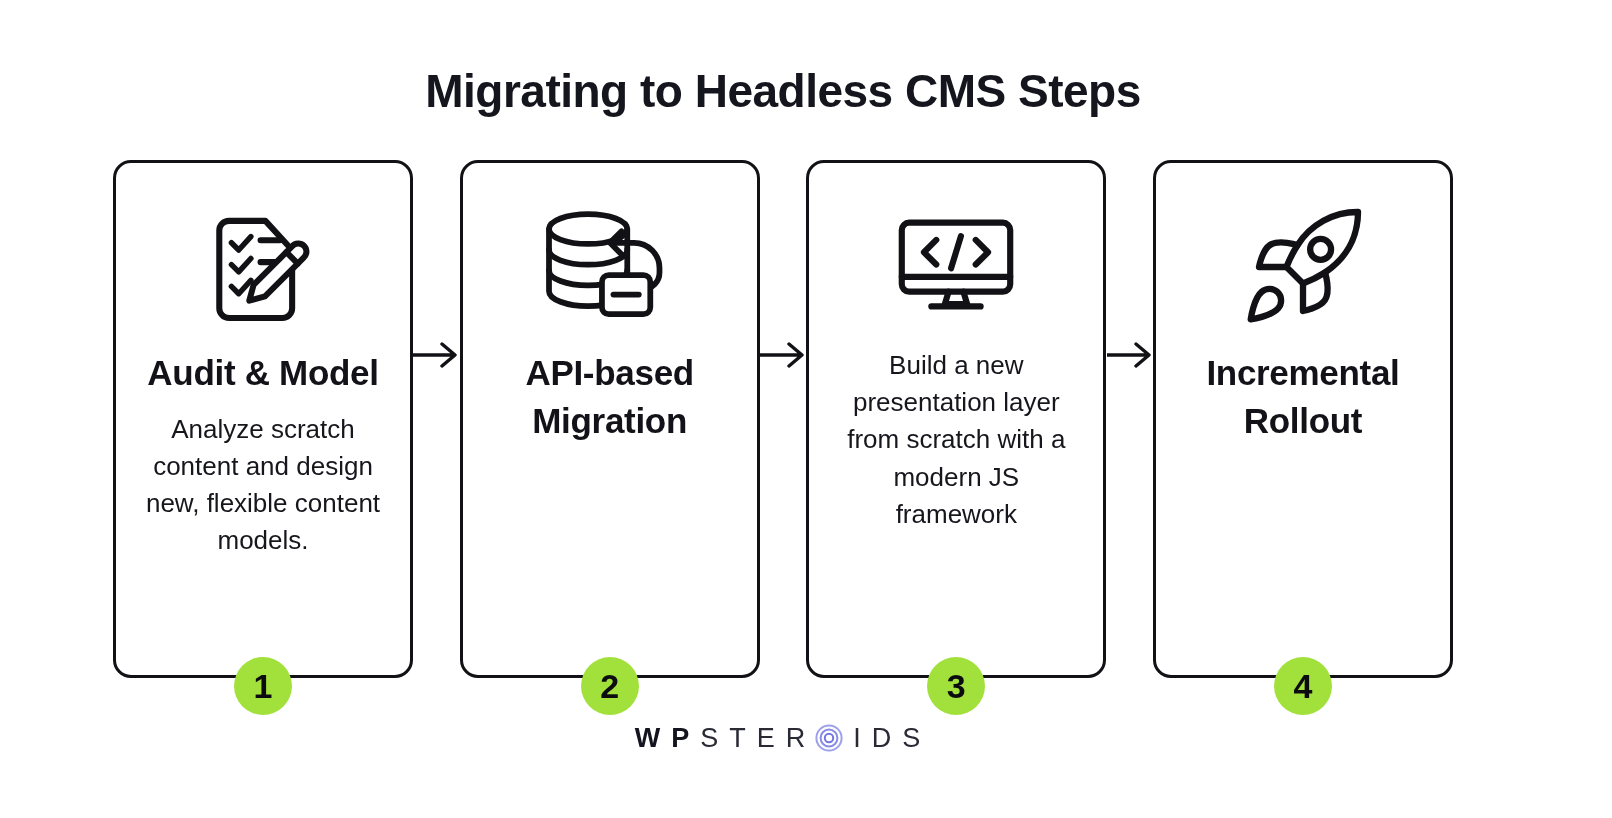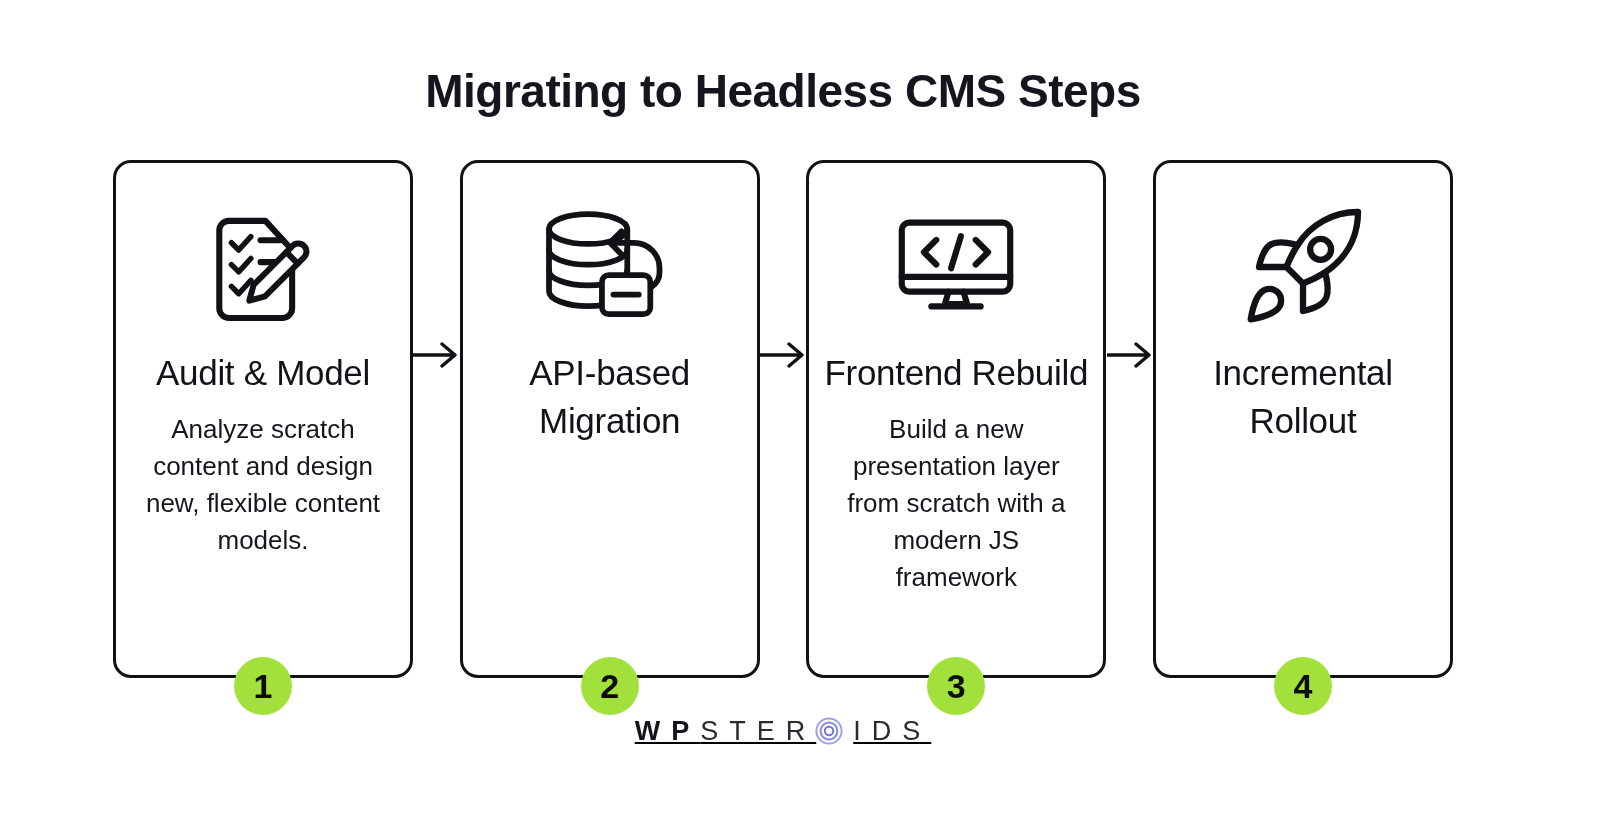--- a/index.html
+++ b/index.html
@@ -40,21 +40,21 @@
     height: 132px;
     margin-top: 38px;
     display: flex;
     align-items: center;
     justify-content: center;
   }
   .card-title {
     margin-top: 16px;
     padding: 0 14px;
     font-size: 35px;
-    font-weight: 400;
+    font-weight: 700;
     line-height: 1.36;
     color: #121218;
     letter-spacing: -0.3px;
   }
   .card-body {
     margin-top: 14px;
     padding: 0 20px;
     font-size: 26px;
     line-height: 1.43;
     color: #16161d;
@@ -82,24 +82,23 @@
   }
   .arrow svg {
     position: absolute;
     top: 177px;
     left: 0;
   }
   .footer {
     position: absolute;
     top: 716px; left: 113px; width: 1340px; height: 44px;
     display: flex;
-    align-items: flex-start;
+    align-items: center;
     justify-content: center;
     user-select: none;
-    text-decoration: underline;
   }
   .brand-bold {
     font-size: 27px;
     font-weight: 700;
     color: #14141f;
     letter-spacing: 11px;
   }
   .brand-light {
     font-size: 27px;
     font-weight: 300;
@@ -169,21 +168,20 @@
         <svg class="step-icon" width="138" height="114" viewBox="0 0 112 92" fill="none" stroke="#121216" stroke-width="5" stroke-linecap="round" stroke-linejoin="round">
           <rect x="12" y="10" width="88" height="56" rx="6"></rect>
           <path d="M12 54 H100"></path>
           <path d="M50 66 L47 76 L65 76 L62 66"></path>
           <path d="M36 78 H76"></path>
           <path d="M40 24 L30 34 L40 44"></path>
           <path d="M72 24 L82 34 L72 44"></path>
           <path d="M60 21 L52 47"></path>
         </svg>
       </div>
-      <h2 class="card-title">Frontend Rebuild</h2>
       <p class="card-body">Build a new presentation layer from scratch with a modern JS framework</p>
       <div class="badge">3</div>
     </div>
 
     <div class="arrow">
       <svg width="46" height="36" viewBox="0 0 46 36" fill="none" stroke="#121216" stroke-width="3.4" stroke-linecap="round" stroke-linejoin="round">
         <path d="M0 18 H40 M29 7 L42 18 L29 29"></path>
       </svg>
     </div>
 

